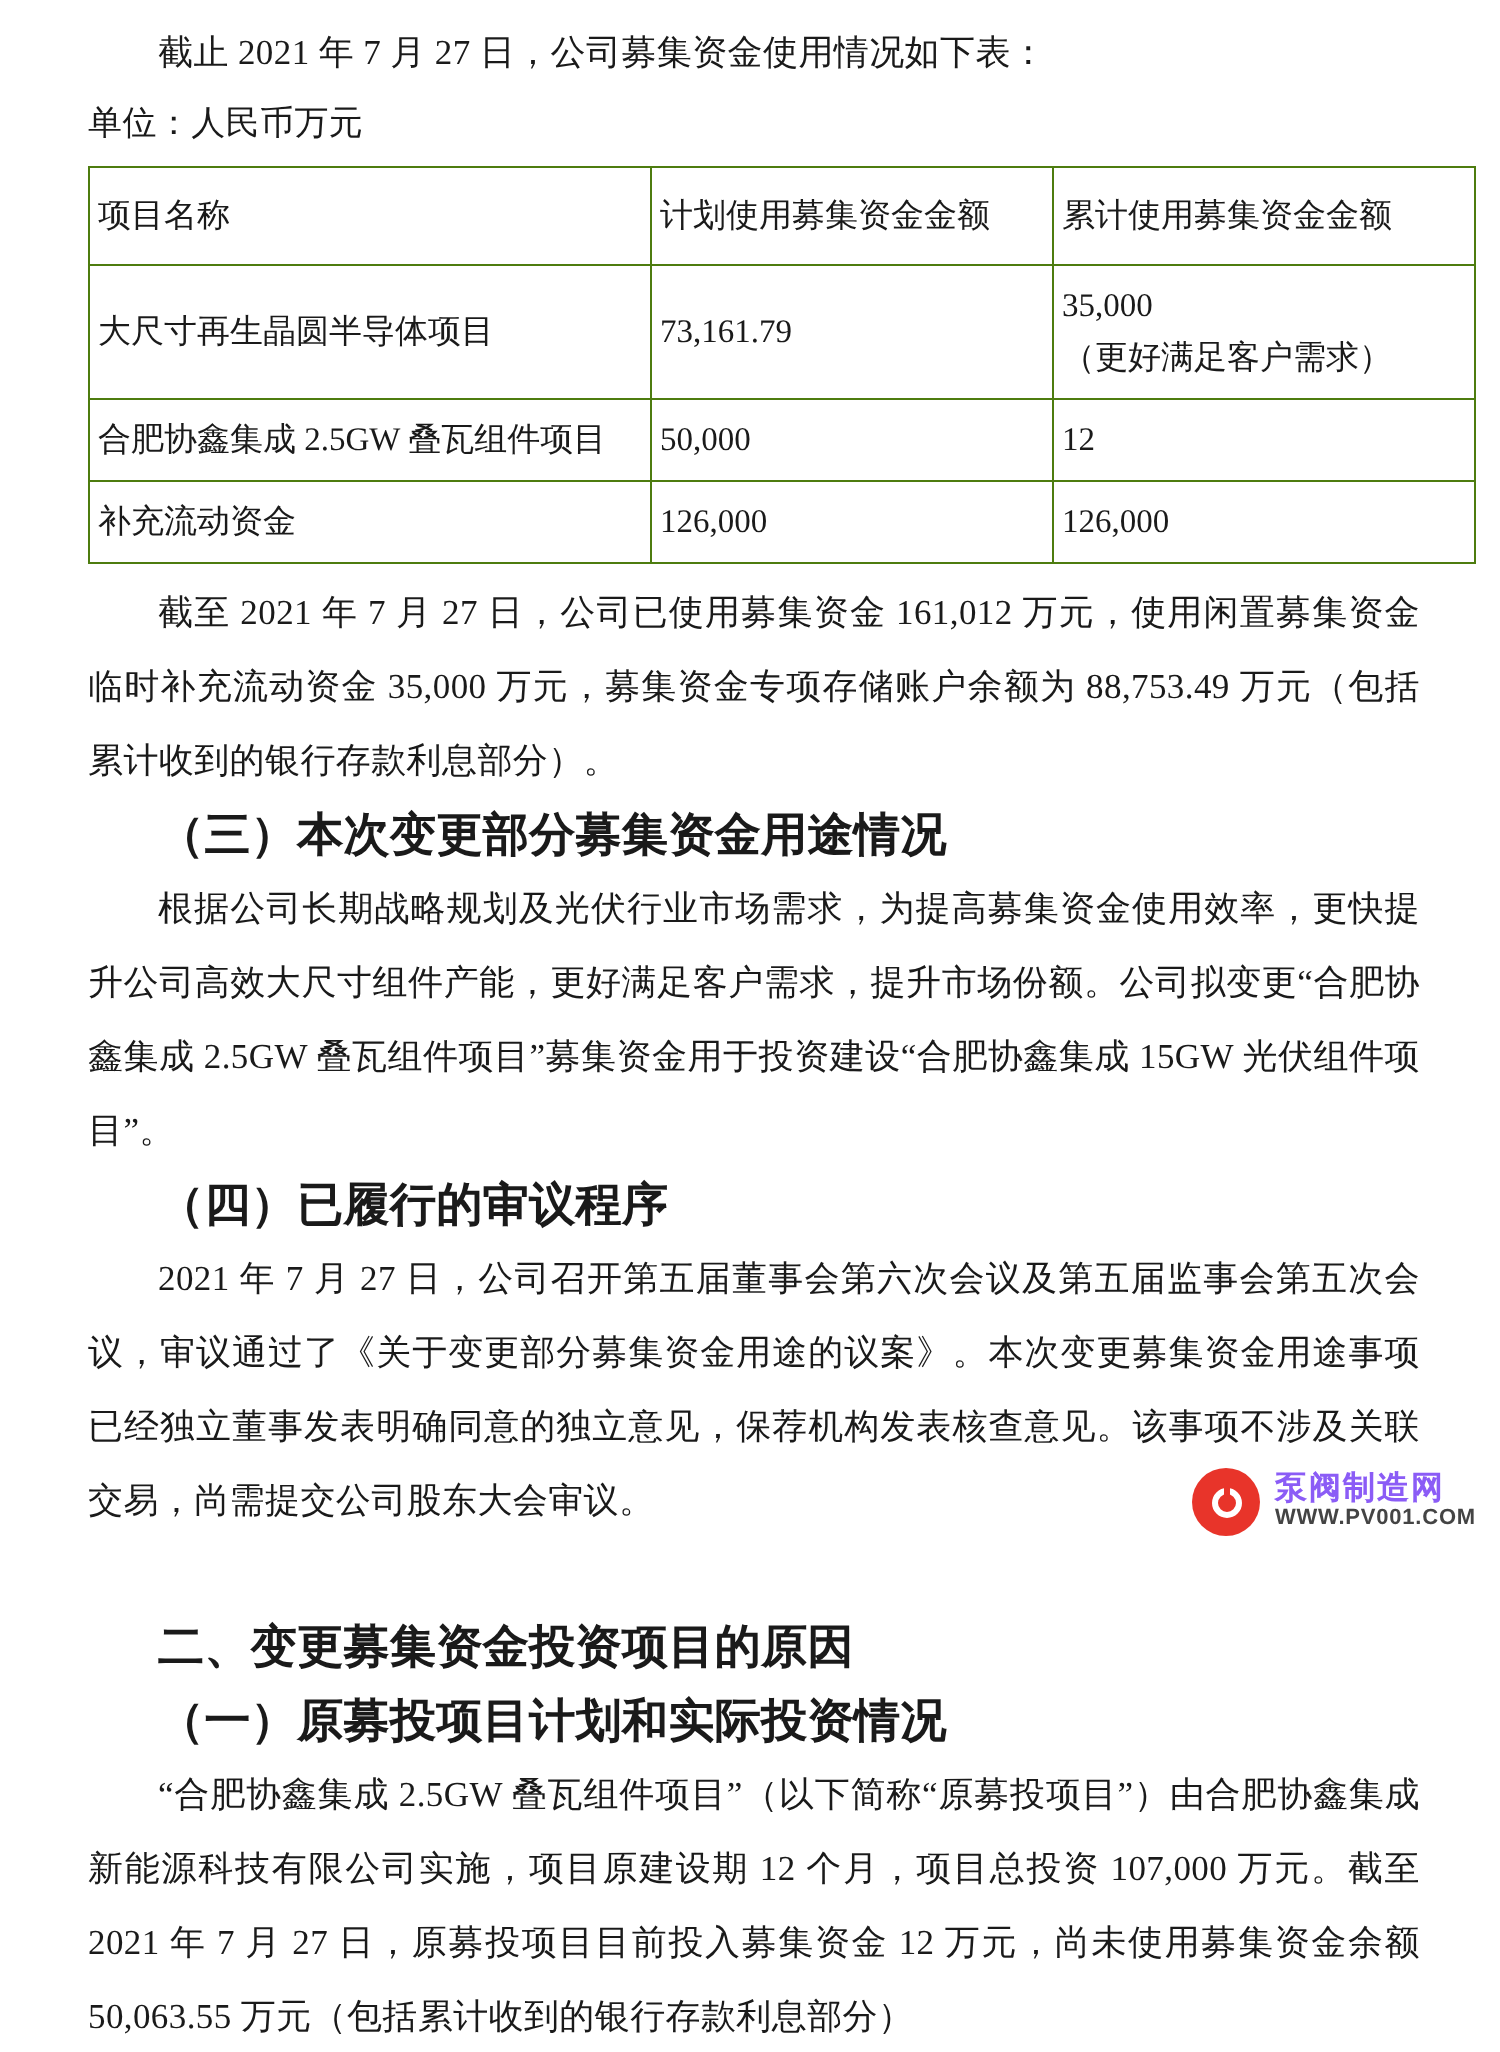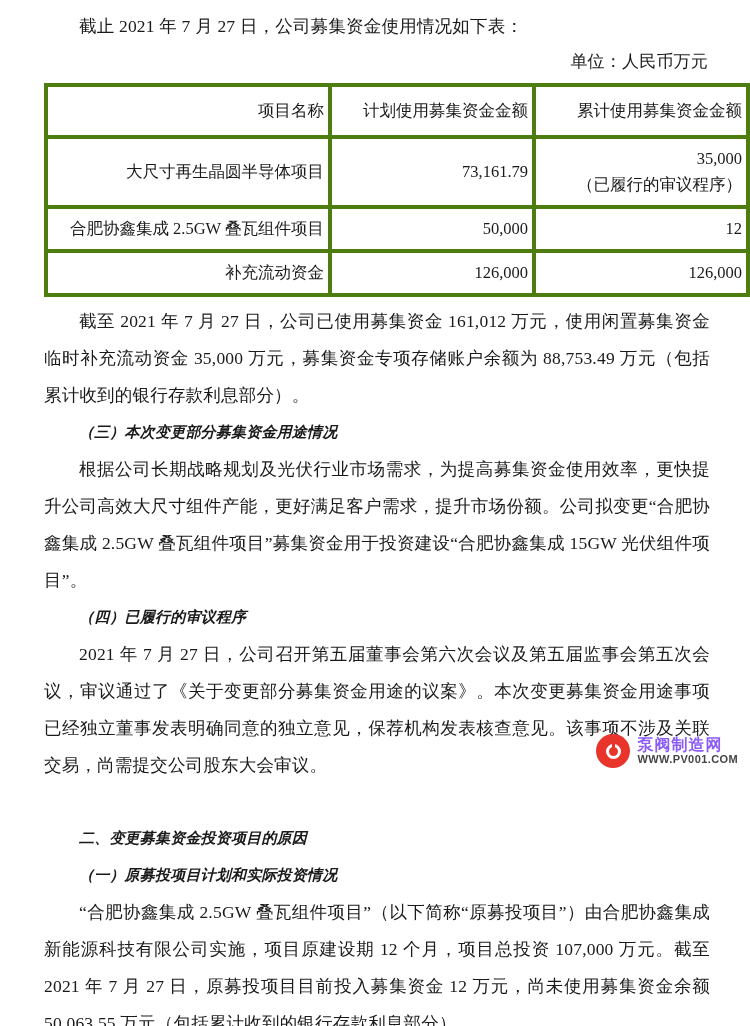--- a/index.html
+++ b/index.html
@@ -36,55 +36,53 @@
     text-align: justify;
     text-justify: inter-ideograph;
   }
   .indent {
     text-indent: 35px;
   }
   .lead-line {
     padding-top: 8px;
   }
   .unit-line {
-    text-align: right;
     font-size: 17px;
     line-height: 34px;
     padding-right: 2px;
   }
   table.fund-table {
     border-collapse: collapse;
     width: 666px;
     margin-top: 4px;
     margin-bottom: 6px;
     table-layout: fixed;
   }
   table.fund-table td, table.fund-table th {
-    border: 4px solid #4d7c0f;
-    text-align: right;
+    border: 1px solid #4d7c0f;
+    text-align: left;
     vertical-align: middle;
     font-size: 16.5px;
     font-weight: normal;
     padding: 7px 4px;
     line-height: 26px;
   }
   table.fund-table tr.head td {
     height: 34px;
   }
   table.fund-table td.c1 { width: 272px; }
   table.fund-table td.c2 { width: 192px; }
   table.fund-table td.c3 { width: 202px; }
   .stack-main { display: block; }
   .stack-sub { display: block; }
   .section-head {
     font-weight: bold;
-    font-size: 15px;
+    font-size: 23px;
     line-height: 37px;
     text-indent: 35px;
-    font-style: italic;
   }
   .gap-before {
     margin-top: 36px;
   }
   .watermark {
     position: absolute;
     right: 12px;
     bottom: 10px;
     display: flex;
     align-items: center;
@@ -155,21 +153,21 @@
         <tr class="head">
           <td class="c1">项目名称</td>
           <td class="c2">计划使用募集资金金额</td>
           <td class="c3">累计使用募集资金金额</td>
         </tr>
         <tr>
           <td class="c1">大尺寸再生晶圆半导体项目</td>
           <td class="c2">73,161.79</td>
           <td class="c3">
             <span class="stack-main">35,000</span>
-            <span class="stack-sub">（已履行的审议程序）</span>
+            <span class="stack-sub">（更好满足客户需求）</span>
           </td>
         </tr>
         <tr>
           <td class="c1">合肥协鑫集成 2.5GW 叠瓦组件项目</td>
           <td class="c2">50,000</td>
           <td class="c3">12</td>
         </tr>
         <tr>
           <td class="c1">补充流动资金</td>
           <td class="c2">126,000</td>

